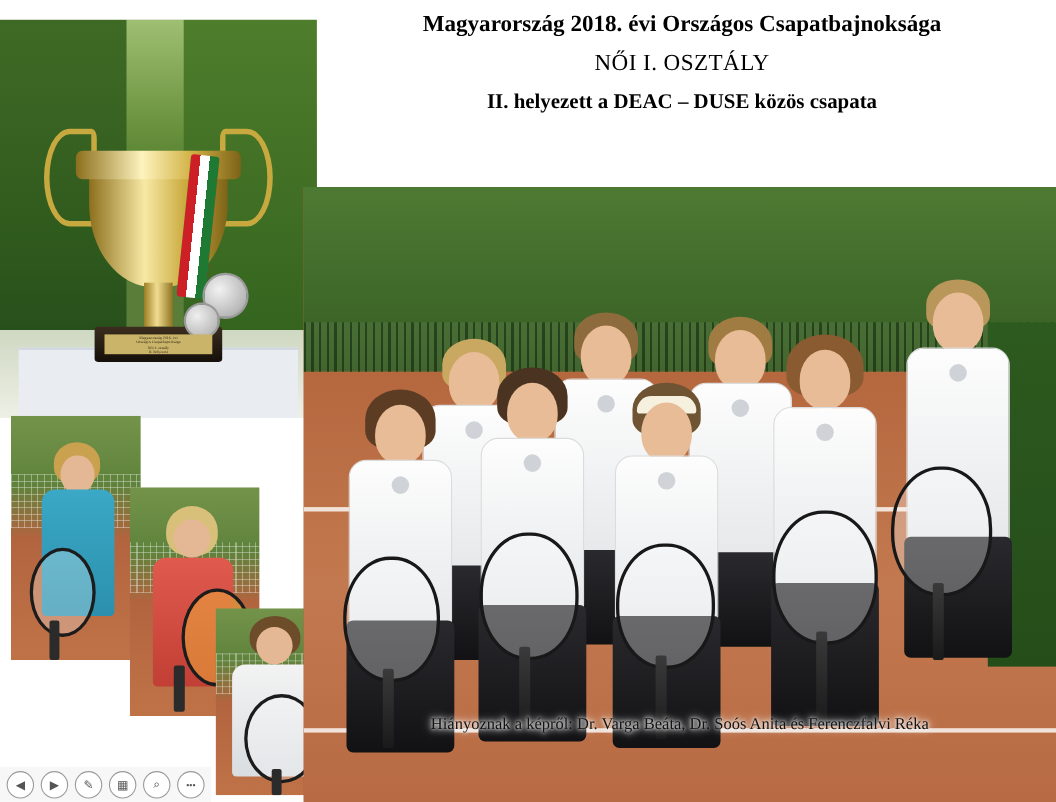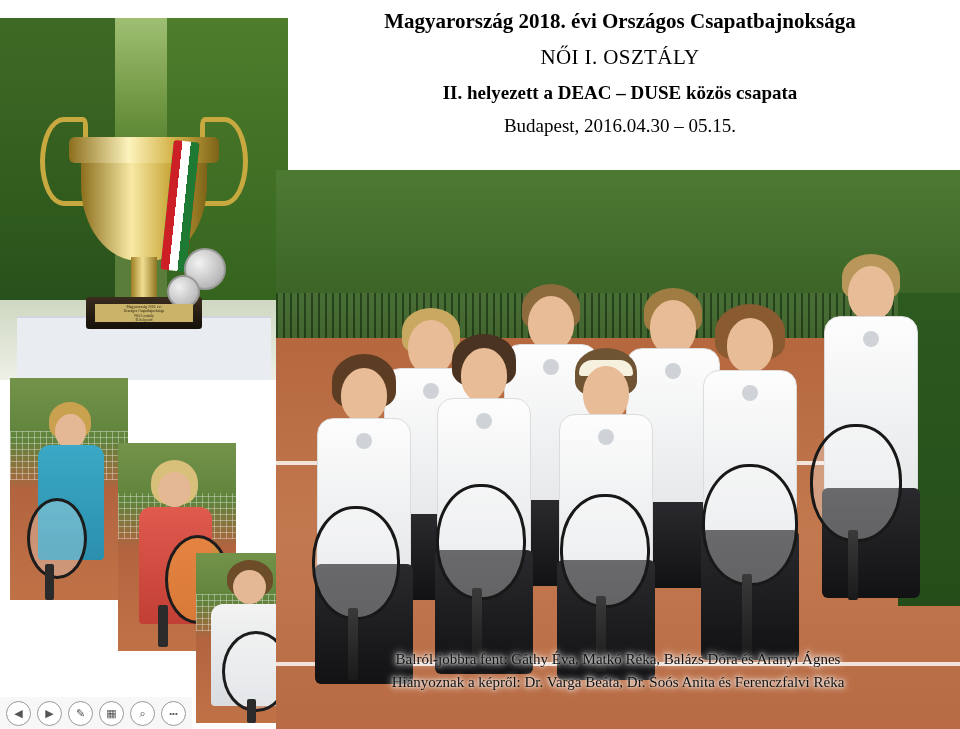--- a/index.html
+++ b/index.html
@@ -325,21 +325,20 @@
     font-family: "Liberation Sans", sans-serif;
   }
 </style>
 </head>
 <body>
 
 <div class="header-block">
   <p class="header-line h-title">Magyarország 2018. évi Országos Csapatbajnoksága</p>
   <p class="header-line h-sub1">NŐI I. OSZTÁLY</p>
   <p class="header-line h-sub2">II. helyezett a DEAC – DUSE közös csapata</p>
-  <p class="header-line h-sub3">Budapest, 2016.04.30 – 05.15.</p>
 </div>
 
 <div class="trophy-photo">
   <div class="sky"></div>
   <div class="hedge"></div>
   <div class="hedge2"></div>
   <div class="ground"></div>
   <div class="table"></div>
   <div class="handle-l"></div>
   <div class="handle-r"></div>
@@ -475,21 +474,20 @@
     <div class="torso" style="top:66px; height:164px;">
       <div class="logo"></div>
     </div>
     <div class="skirt" style="top:226px; height:130px;"></div>
     <div class="rk" style="left:14px; top:160px; width:90px; height:116px;"></div>
     <div class="rkh" style="left:54px; top:270px; height:84px;"></div>
   </div>
 </div>
 
 <div class="caption-block">
-  <p class="caption-line">Balról-jobbra fent: Gáthy Éva, Matkó Réka, Balázs Dóra és Aranyi Ágnes</p>
   <p class="caption-line">Hiányoznak a képről: Dr. Varga Beáta, Dr. Soós Anita és Ferenczfalvi Réka</p>
 </div>
 
 <div class="toolbar">
   <div class="tb-btn">◀</div>
   <div class="tb-btn">▶</div>
   <div class="tb-btn">✎</div>
   <div class="tb-btn">▦</div>
   <div class="tb-btn">⌕</div>
   <div class="tb-btn" style="font-size:8px;">•••</div>

